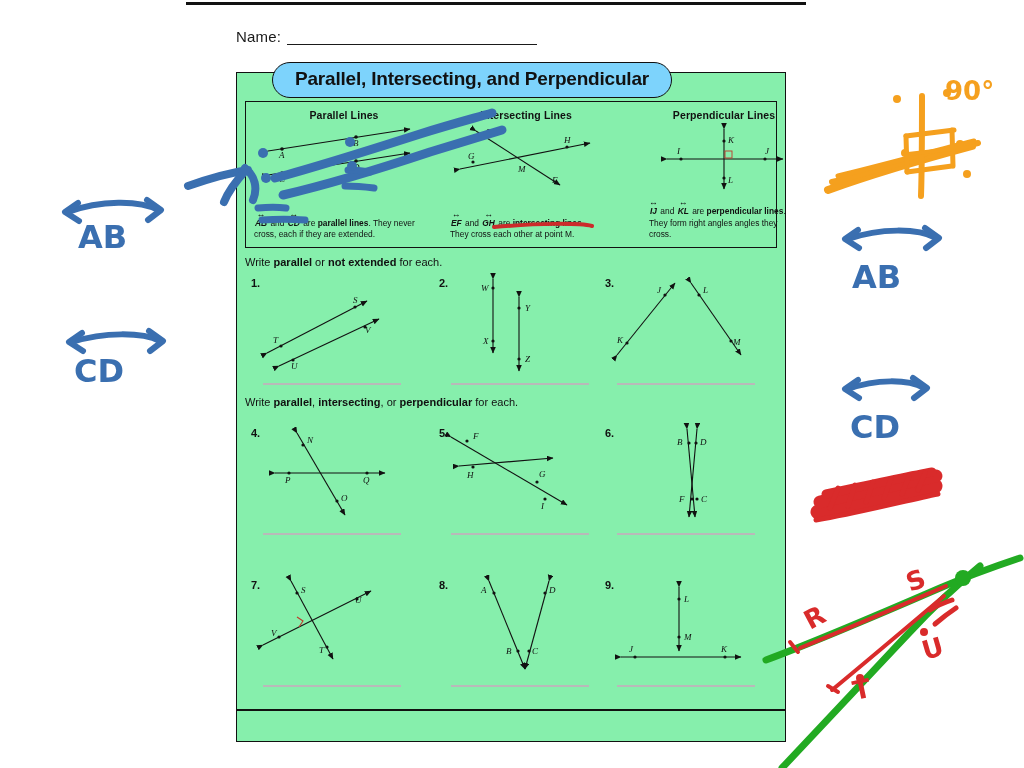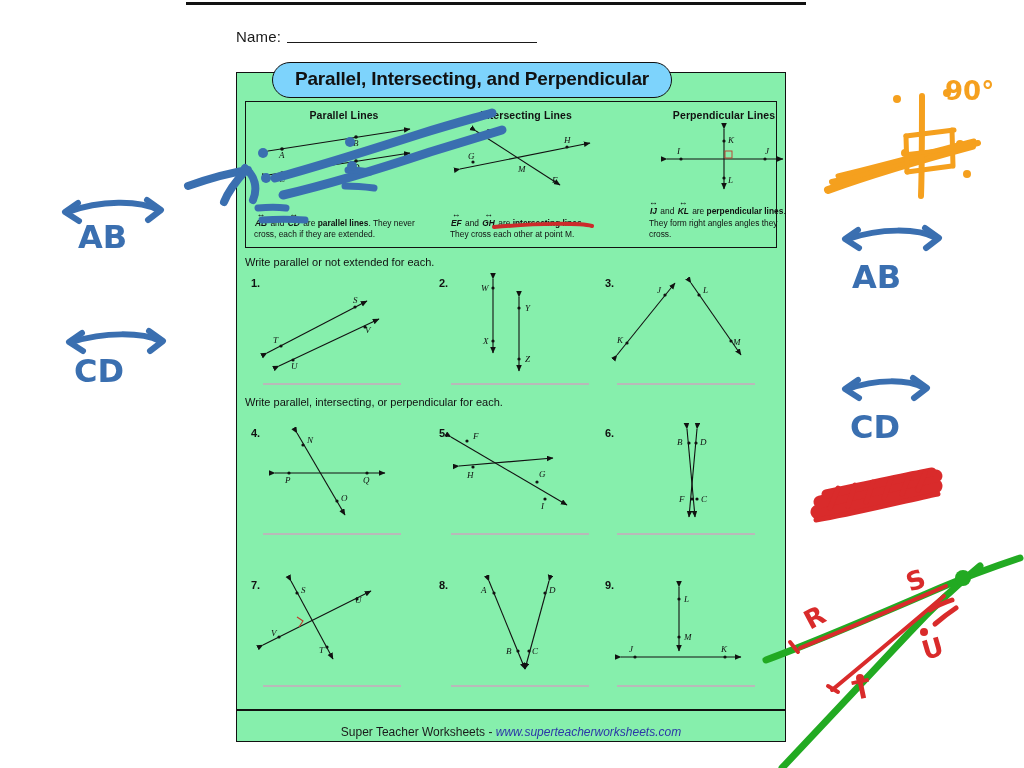--- a/index.html
+++ b/index.html
@@ -8,21 +8,21 @@
     background:#ffffff;
     font-family:"Liberation Sans",sans-serif;
     position:relative;overflow:hidden;
   }
   .page{position:absolute;inset:0;}
 
   
   .top-rule{position:absolute;left:186px;top:2px;width:620px;height:3px;background:#111;}
 
   
-  .name-row{position:absolute;left:236px;top:28px;display:flex;gap:6px;}
+  .name-row{position:absolute;left:236px;top:28px;display:flex;align-items:flex-end;gap:6px;}
   .name-label{font-size:15px;color:#1a1a1a;letter-spacing:.2px;}
   .name-blank{width:250px;border-bottom:1.6px solid #1a1a1a;height:14px;}
 
   
   .sheet{position:absolute;left:236px;top:72px;width:548px;height:668px;border:1.6px solid #111;background:#86efac;}
 
   
   .title-bubble{
     position:absolute;left:272px;top:62px;
     padding:5px 22px 7px 22px;
@@ -39,21 +39,21 @@
   .refcol.c3{left:364px;width:166px;margin-left:31px;}
   .ref-h{text-align:center;font-size:10.5px;font-weight:bold;color:#111;margin-top:7px;letter-spacing:.1px;}
   .ref-fig{position:relative;height:72px;margin-top:2px;}
   .ref-cap{position:absolute;left:8px;right:6px;bottom:6px;font-size:8.4px;line-height:11.6px;color:#111;}
   .ref-cap b{font-weight:bold;}
   .vec{position:relative;display:inline-block;font-style:italic;font-weight:bold;padding:0 1px;}
   .vec::before{content:"↔";position:absolute;left:50%;transform:translateX(-50%);top:-9px;font-size:9px;font-style:normal;font-weight:normal;}
 
   
   .instr{position:absolute;font-size:11px;color:#111;}
-  .instr b{font-weight:normal;}
+  .instr b{font-weight:bold;}
 
   
   .prob{position:absolute;width:176px;height:120px;}
   .prob-num{position:absolute;left:6px;top:6px;font-size:11px;font-weight:bold;color:#111;}
   .ansline{position:absolute;left:18px;width:138px;height:1.6px;background:#b9b9b9;}
   .fig{position:absolute;left:0;top:0;width:176px;height:105px;}
   .lbl{font-size:9px;font-style:italic;fill:#111;font-family:"Liberation Serif",serif;}
 
   
   .foot-rule{position:absolute;left:0;right:0;bottom:30px;height:2px;background:#111;}
@@ -334,23 +334,20 @@
         <circle cx="126" cy="84" r="1.6" fill="#111"></circle>
         <text class="lbl" x="85" y="29">L</text>
         <text class="lbl" x="85" y="67">M</text>
         <text class="lbl" x="30" y="79">J</text>
         <text class="lbl" x="122" y="79">K</text>
       </svg>
       <div class="ansline" style="top:112px;"></div>
     </div>
 
     <div class="foot-rule"></div>
-    <div class="footer">
-      <span>Super Teacher Worksheets - </span><span class="url">www.superteacherworksheets.com</span>
-    </div>
   </div>
 
   <svg class="ink" width="1024" height="768" viewBox="0 0 1024 768">
 
     <g stroke="#3a6fb0" fill="none" stroke-linecap="round" stroke-linejoin="round">
       <path d="M275,178 C320,166 370,150 420,134 C452,124 475,118 492,113" stroke-width="9"></path>
       <path d="M283,195 C330,184 382,168 430,152 C462,142 486,135 502,130" stroke-width="9"></path>
       <path d="M188,186 C205,180 228,173 248,170" stroke-width="8"></path>
       <path d="M245,168 C255,176 258,188 253,200" stroke-width="8"></path>
       <path d="M246,170 C236,181 228,192 224,202" stroke-width="8"></path>

